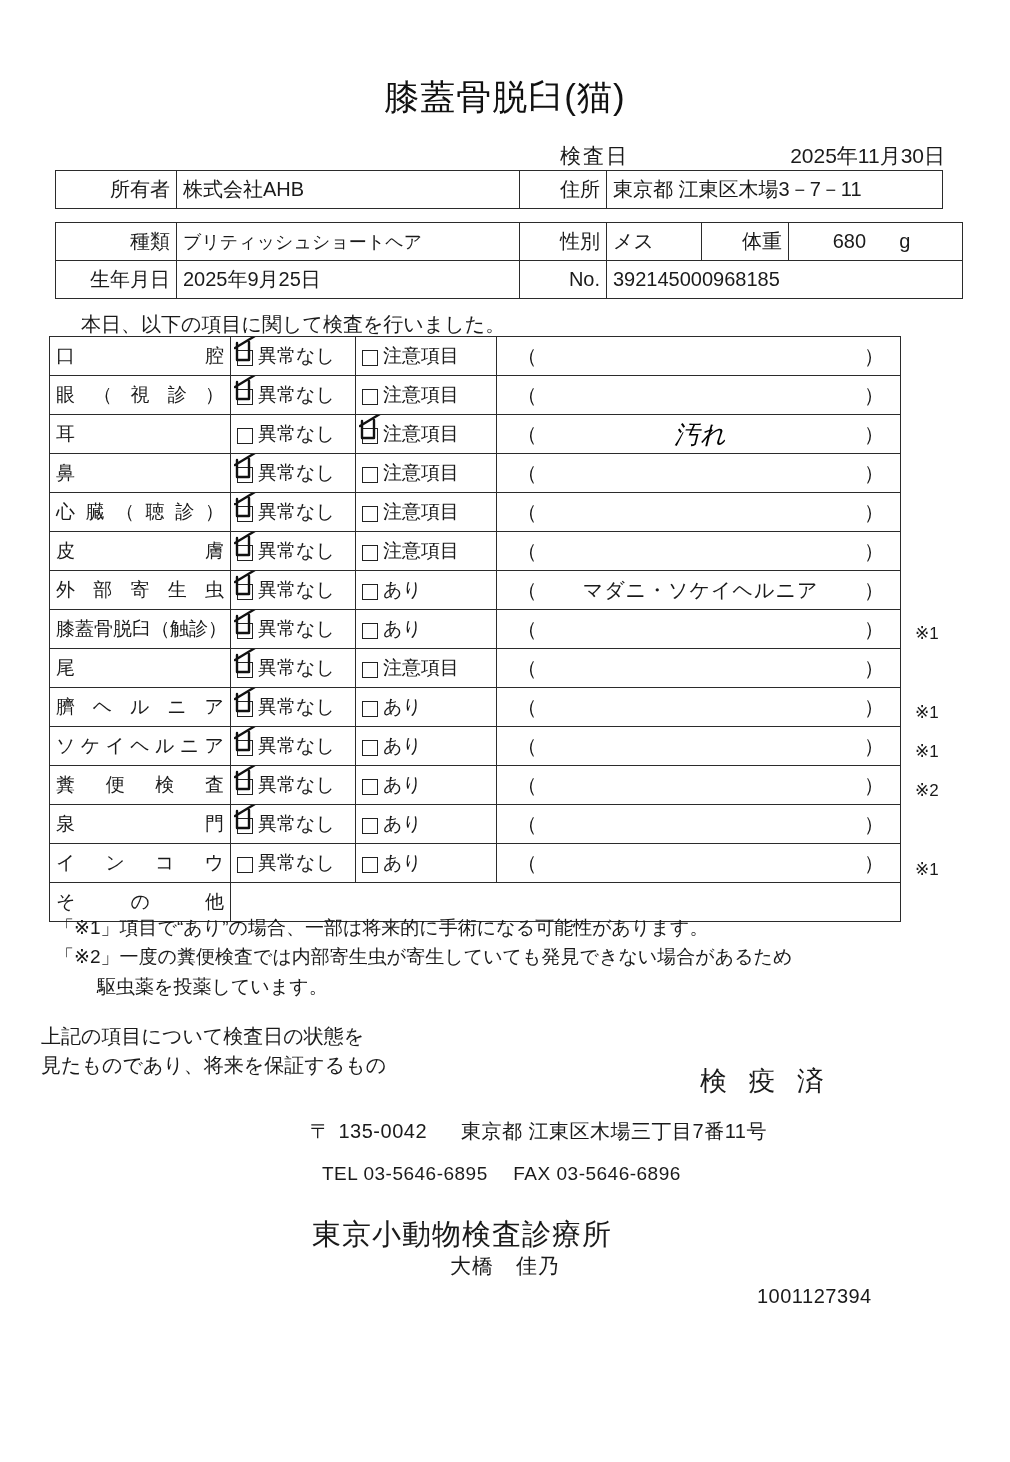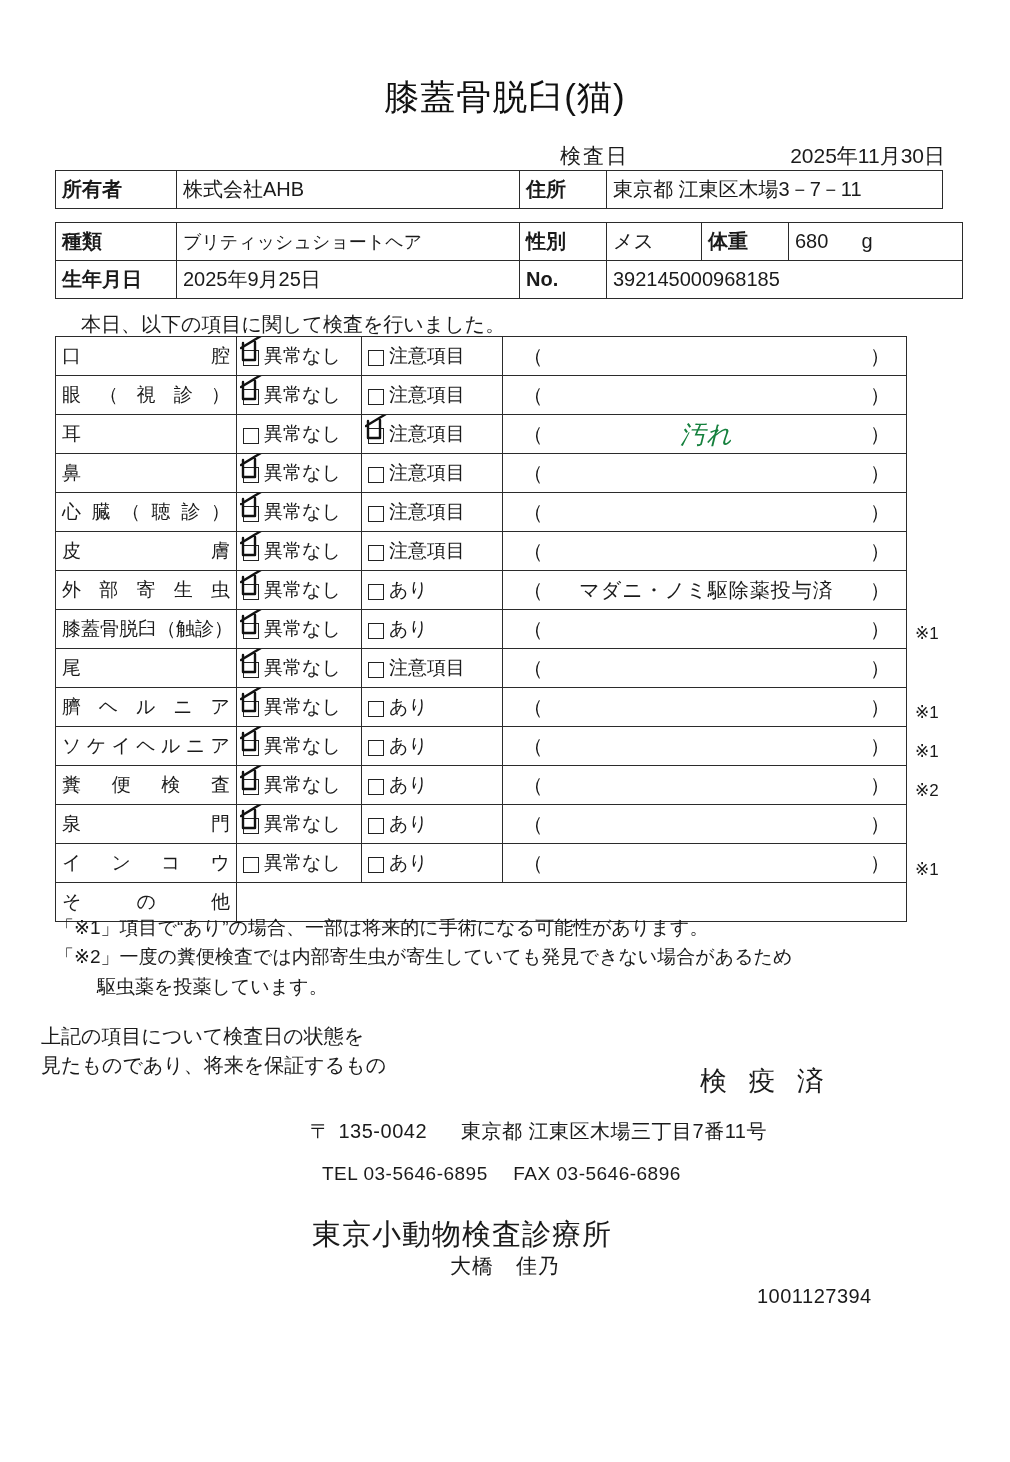--- a/index.html
+++ b/index.html
@@ -54,22 +54,22 @@
     font-size: 20px;
   }
   .tbl td {
     border: 1.4px solid #2b2b2b;
     padding: 0 6px;
     height: 37px;
     vertical-align: middle;
     white-space: nowrap;
     overflow: hidden;
   }
-  .c { text-align: left; font-weight: bold; }
-  .r { text-align: left; }
+  .c { text-align: right; }
+  .r { text-align: center; }
   .l { text-align: left; }
 
   
   .spread {
     text-align: justify;
     text-align-last: justify;
     padding-left: 10px;
     padding-right: 10px;
   }
 
@@ -84,21 +84,21 @@
     position: absolute;
     top: 311px;
     left: 57px;
     font-size: 20px;
     margin-left: 24px;
   }
 
   
   #exam-table {
     top: 336px;
-    left: 55px;
+    left: 49px;
     width: 852px;
   }
   #exam-table td { height: 38px; }
   .item-label {
     width: 168px;
     font-size: 19px;
   }
   .opt-cell {
     width: 112px;
     font-size: 19px;
@@ -159,21 +159,21 @@
     left: 915px;
     font-size: 17px;
     color: #1a1a1a;
   }
 
   
   .handwrite {
     font-family: Liberation Mono, monospace;
     font-style: italic;
     font-size: 25px;
-    color: #15803d;
+    color: #000000;
   }
 
   
   .fnotes {
     position: absolute;
     top: 913px;
     left: 55px;
     width: 880px;
     font-size: 19px;
     line-height: 1.55;
@@ -373,21 +373,21 @@
         </tr>
         <tr>
           <td class="item-label spread">外部寄生虫</td>
           <td class="opt-cell"><span class="cwrap"><span class="cbox"></span><svg class="tick" viewBox="0 0 26 30">
                 <path d="M3 9 L3 26 M3 26 L15 26 M15 26 L15 8 M1 14 L21 2" stroke="#111" stroke-width="2.4" fill="none" stroke-linecap="round"></path>
               </svg></span><span>異常なし</span></td>
           <td class="opt-cell2"><span class="cwrap"><span class="cbox"></span></span><span>あり</span></td>
           <td class="note-cell">
             <div class="note-inner">
               <span>（</span>
-              <span class="note-text">マダニ・ノミ駆除薬投与済</span>
+              <span class="note-text">マダニ・ソケイヘルニア</span>
               <span>）</span>
             </div>
           </td>
         </tr>
         <tr>
           <td class="item-label spread">膝蓋骨脱臼（触診）</td>
           <td class="opt-cell"><span class="cwrap"><span class="cbox"></span><svg class="tick" viewBox="0 0 26 30">
                 <path d="M3 9 L3 26 M3 26 L15 26 M15 26 L15 8 M1 14 L21 2" stroke="#111" stroke-width="2.4" fill="none" stroke-linecap="round"></path>
               </svg></span><span>異常なし</span></td>
           <td class="opt-cell2"><span class="cwrap"><span class="cbox"></span></span><span>あり</span></td>

